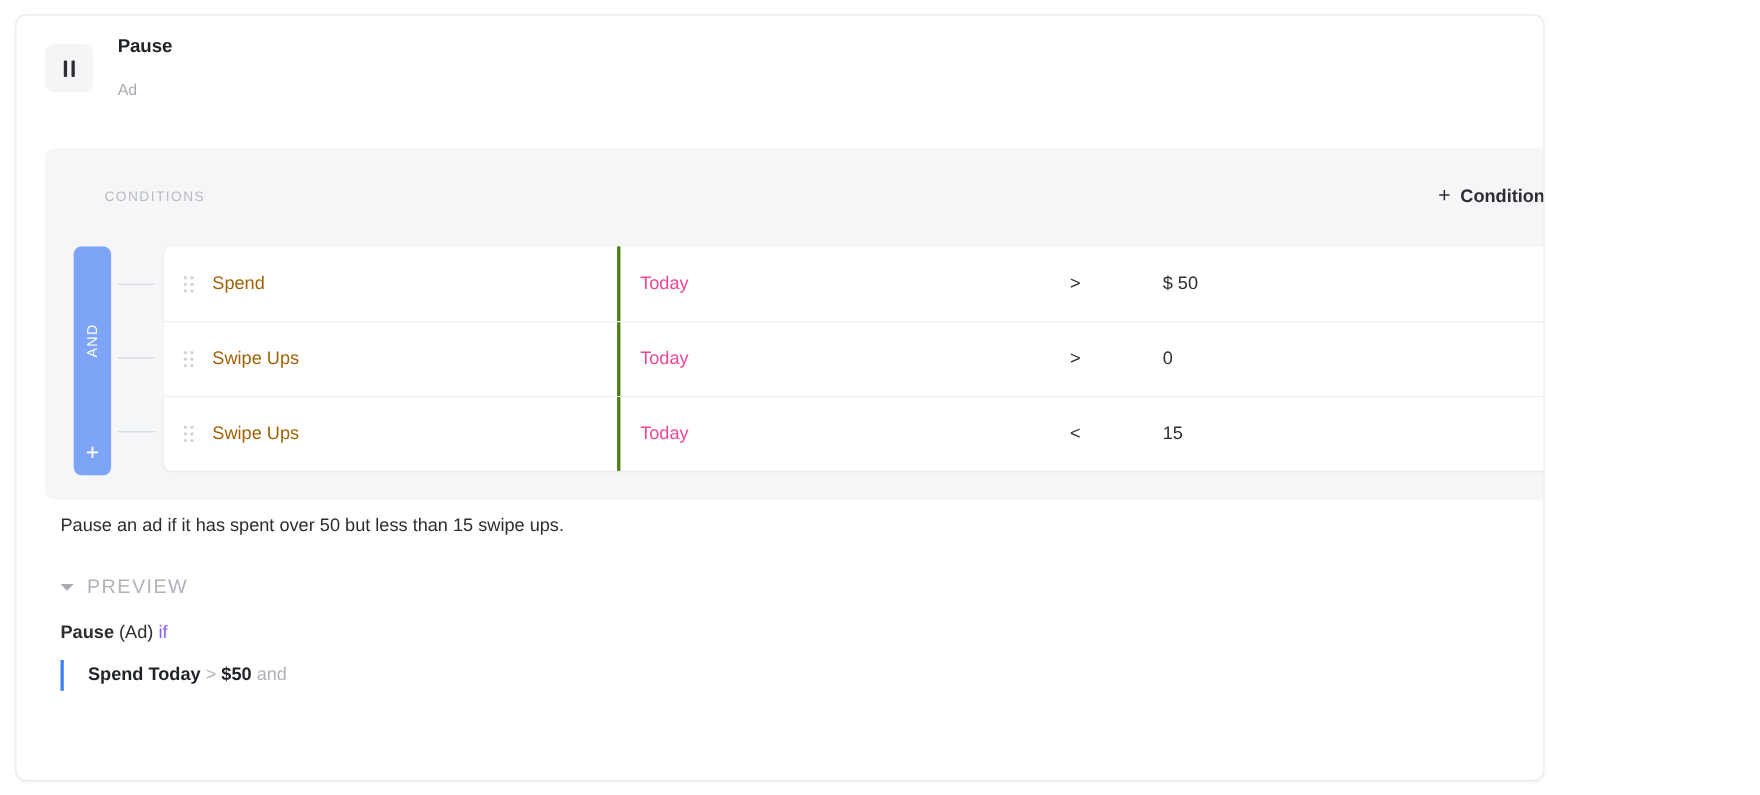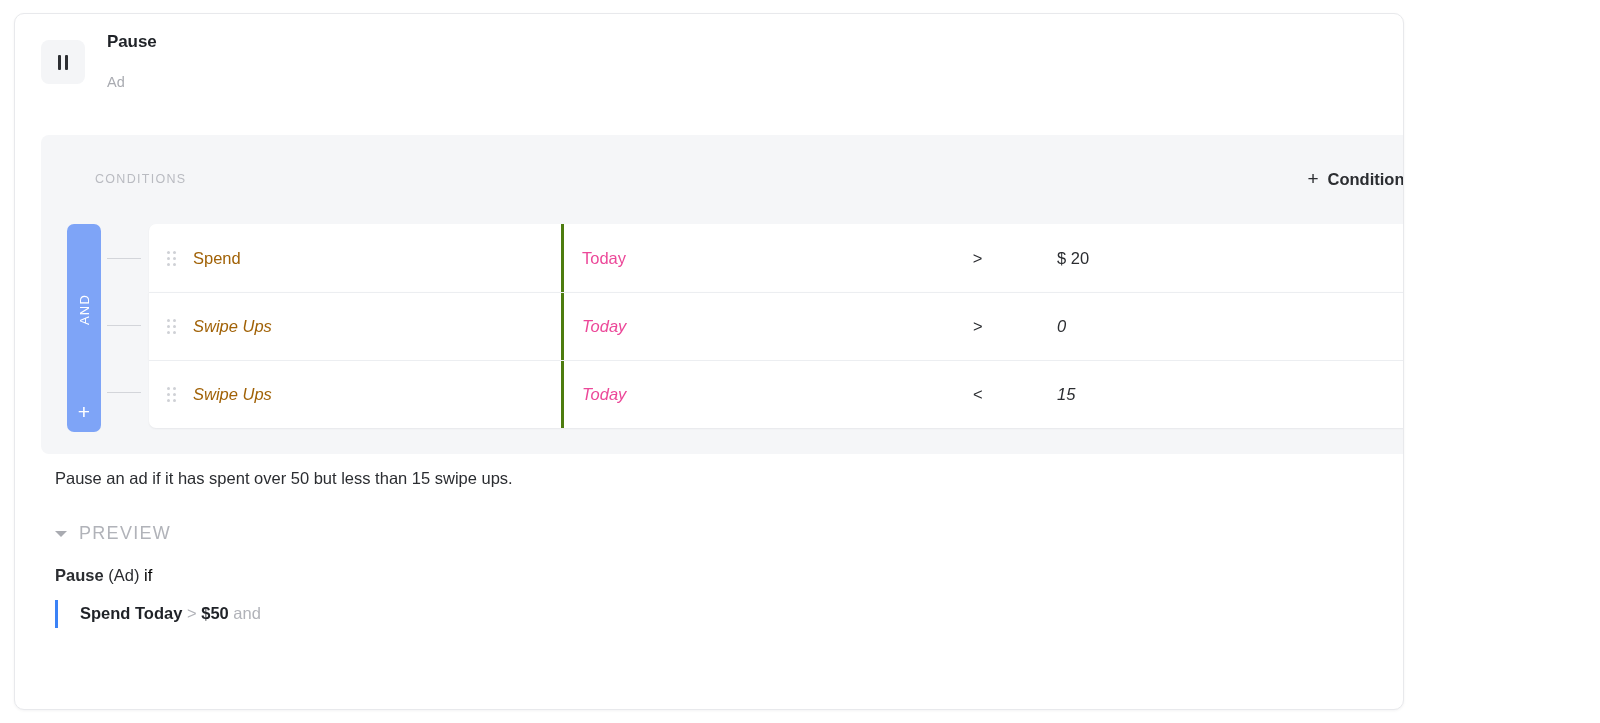--- a/index.html
+++ b/index.html
@@ -195,21 +195,21 @@
   .cond-row {
     position: relative;
     height: 68px;
     background: #ffffff;
     display: flex;
     align-items: center;
     box-shadow: 0 1px 2px rgba(20,25,40,0.06);
   }
   .cond-row:first-child { border-radius: 7px 7px 0 0; }
   .cond-row:last-child  { border-radius: 0 0 7px 7px; }
-  .cond-row + .cond-row { border-top: 1px solid #eceef1; font-style: italic; }
+  .cond-row + .cond-row { border-top: 1px solid #eceef1; }
 
   .drag-handle {
     width: 44px;
     display: flex;
     justify-content: center;
     cursor: grab;
     flex: none;
   }
   .dots {
     display: grid;
@@ -292,21 +292,21 @@
   }
   .preview-head {
     position: absolute;
     left: 40px;
     top: 550px;
     font-size: 16.5px;
     line-height: 22px;
     color: #2b2d31;
   }
   .preview-head b { font-weight: 700; }
-  .preview-head .muted { color: #000000; }
+  .preview-head .muted { color: #8b5cf6; }
 
   .preview-body {
     position: absolute;
     left: 40px;
     top: 586px;
     border-left: 3px solid #3b82f6;
     padding-left: 22px;
   }
   .preview-line {
     font-size: 16.5px;
@@ -375,21 +375,21 @@
                 <span></span>
                 <span></span>
                 <span></span>
                 <span></span>
                 <span></span>
               </span>
           </div>
           <div class="cell-metric">Spend</div>
           <div class="cell-window">Today</div>
           <div class="cell-operator">&gt;</div>
-          <div class="cell-value">$ 20</div>
+          <div class="cell-value">$ 50</div>
         </div>
 
         <div class="cond-row">
           <div class="drag-handle">
             <span class="dots">
                 <span></span>
                 <span></span>
                 <span></span>
                 <span></span>
                 <span></span>

